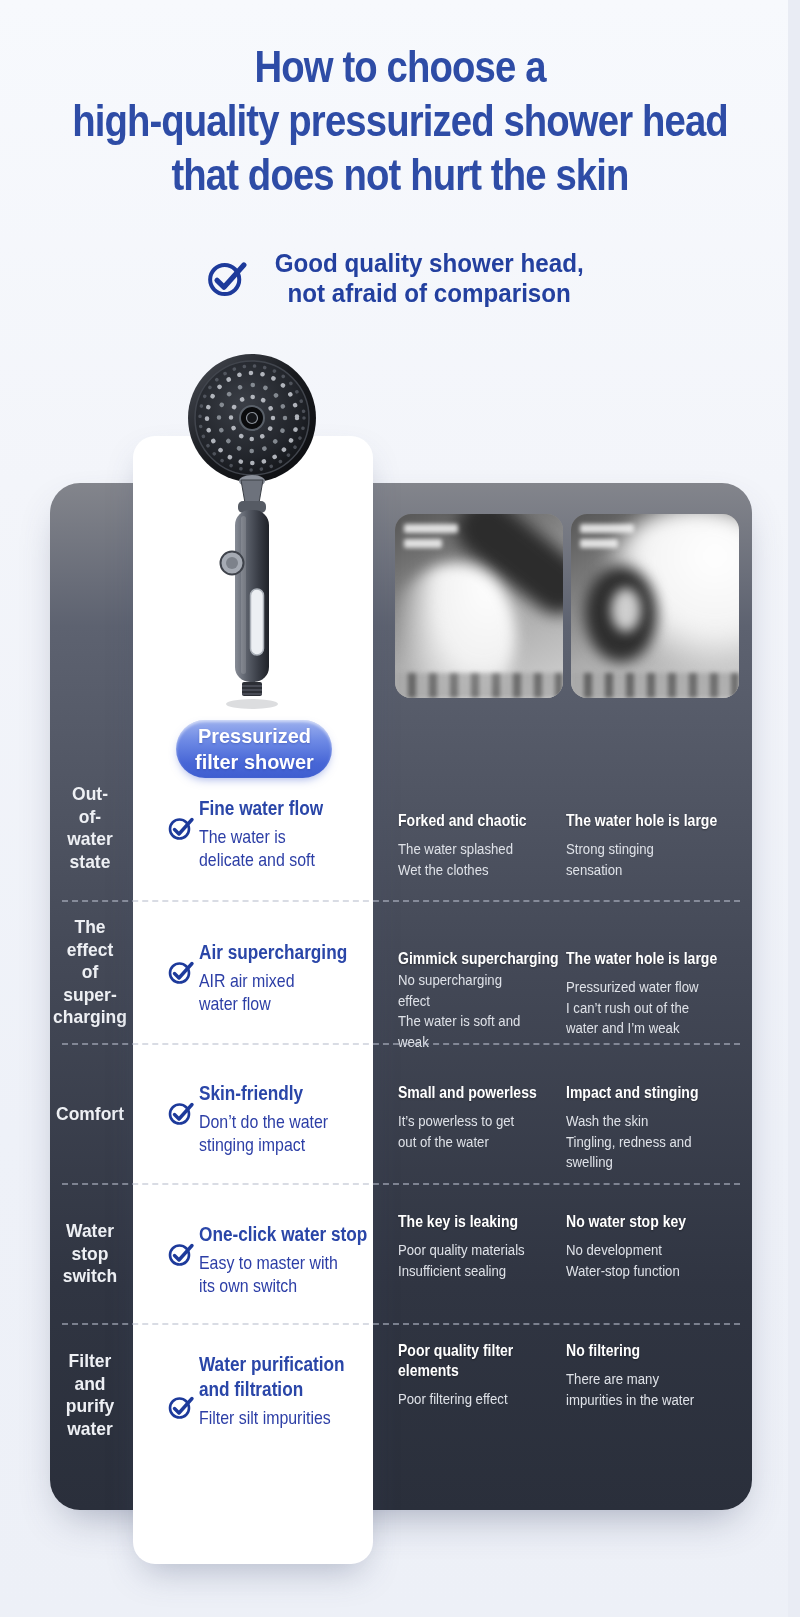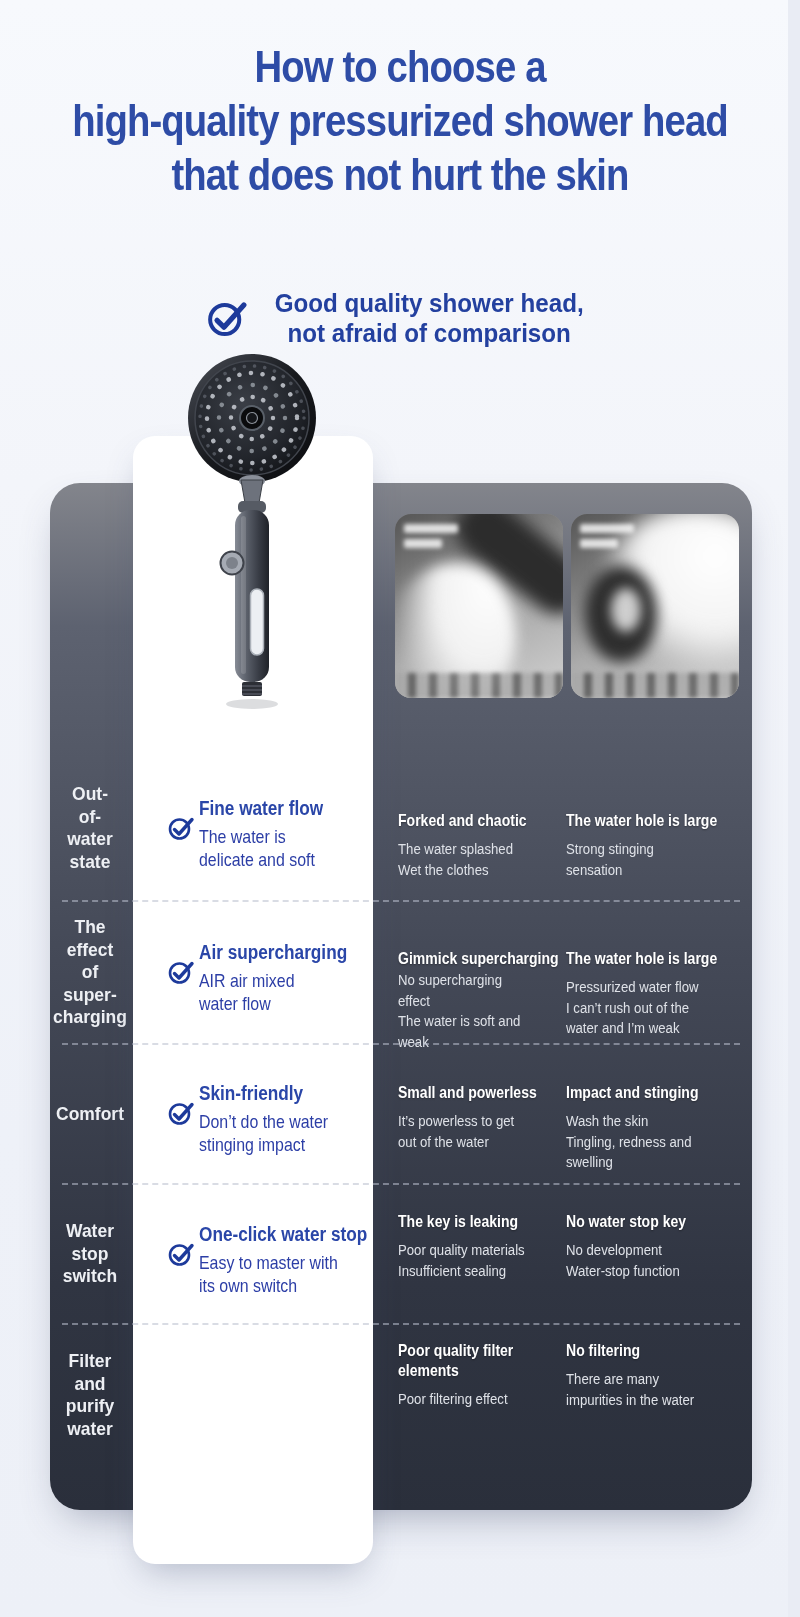--- a/index.html
+++ b/index.html
@@ -5,21 +5,21 @@
   html,body{margin:0;padding:0;background:#e9ecf4;}
   .canvas{position:relative;width:788px;height:1617px;overflow:hidden;
     background:linear-gradient(180deg,#f7f9fd 0%,#f3f5fa 30%,#eef1f8 70%,#edf0f7 100%);
     font-family:"Liberation Sans",sans-serif;text-decoration:underline;}
 
   
   .page-title{position:absolute;top:40px;left:0;width:800px;margin:0;text-align:center;
     font-size:44px;line-height:54px;font-weight:bold;letter-spacing:-1px;color:#2e4ca6;
     white-space:pre;transform:scaleX(.87);transform-origin:50% 0;}
   .subtitle-wrap{position:absolute;top:248px;left:0;width:800px;display:flex;
-    justify-content:center;align-items:center;gap:13px;margin-top:40px;}
+    justify-content:center;align-items:center;gap:13px;}
   .subtitle-text{font-size:26px;line-height:30px;font-weight:bold;color:#23409f;
     white-space:pre;text-align:center;transform:scaleX(.93);}
   .check{color:#1d3a9b;flex:0 0 auto;display:block;}
 
   
   .panel{position:absolute;left:50px;top:483px;width:702px;height:1027px;border-radius:30px;
     background:linear-gradient(180deg,#83858c 0%,#5d6270 14%,#454a58 45%,#303542 78%,#2a2f3b 100%);
     box-shadow:0 18px 40px -14px rgba(70,80,110,.45);}
   .sep{position:absolute;left:62px;width:678px;height:0;border-top:2px dashed rgba(185,191,205,.55);z-index:3;}
   .sep1{top:900px}.sep2{top:1043px}.sep3{top:1183px}.sep4{top:1323px}
@@ -187,20 +187,24 @@
     <rect x="76" y="149" width="28" height="12" rx="5" fill="#565b64"></rect>
     <rect x="73" y="158" width="34" height="172" rx="15" fill="url(#handG)"></rect>
     <rect x="79" y="164" width="5" height="158" rx="2.5" fill="rgba(255,255,255,.14)"></rect>
     <circle cx="70" cy="211" r="11.5" fill="#a6abb4" stroke="#3f434b" stroke-width="2"></circle>
     <circle cx="70" cy="211" r="6" fill="#7d828b"></circle>
     <rect x="88.5" y="237" width="13" height="66" rx="6.5" fill="#eceff3" stroke="#aab0b8" stroke-width="1.5"></rect>
     <rect x="80" y="330" width="20" height="14" rx="2" fill="#2c2f36"></rect>
     <path d="M80 334 H100 M80 338 H100 M80 342 H100" stroke="#515660" stroke-width="1.4"></path>
   </svg>
 
+  <div class="blue-pill">
+    <span>Pressurized
+filter shower</span>
+  </div>
 
   <div class="good-row gr1">
     <svg class="check" width="30" height="30">
         <use href="#check-circle"></use>
       </svg>
     <div class="gtext">
       <div class="gtitle">Fine water flow</div>
       <div class="gbody">The water is
 delicate and soft</div>
     </div>
@@ -226,20 +230,30 @@
     </div>
   </div>
   <div class="good-row gr3">
     <svg class="check" width="30" height="30">
         <use href="#check-circle"></use>
       </svg>
     <div class="gtext">
       <div class="gtitle">Skin-friendly</div>
       <div class="gbody">Don’t do the water
 stinging impact</div>
+    </div>
+  </div>
+  <div class="good-row gr5">
+    <svg class="check" width="30" height="30">
+        <use href="#check-circle"></use>
+      </svg>
+    <div class="gtext">
+      <div class="gtitle">Water purification
+and filtration</div>
+      <div class="gbody">Filter silt impurities</div>
     </div>
   </div>
 
   <div class="bad-cell colA br1">
     <div class="btitle">Forked and chaotic</div>
     <div class="bbody">The water splashed
 Wet the clothes</div>
   </div>
   <div class="bad-cell colB br1">
     <div class="btitle">The water hole is large</div>

